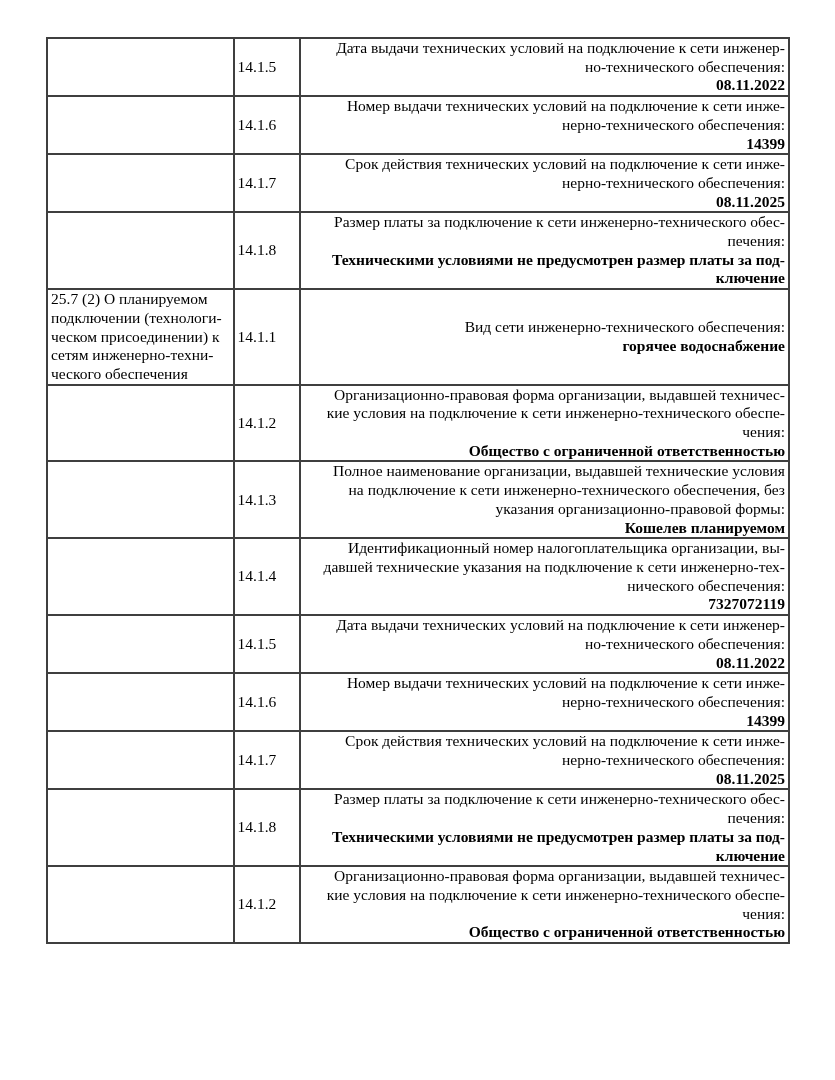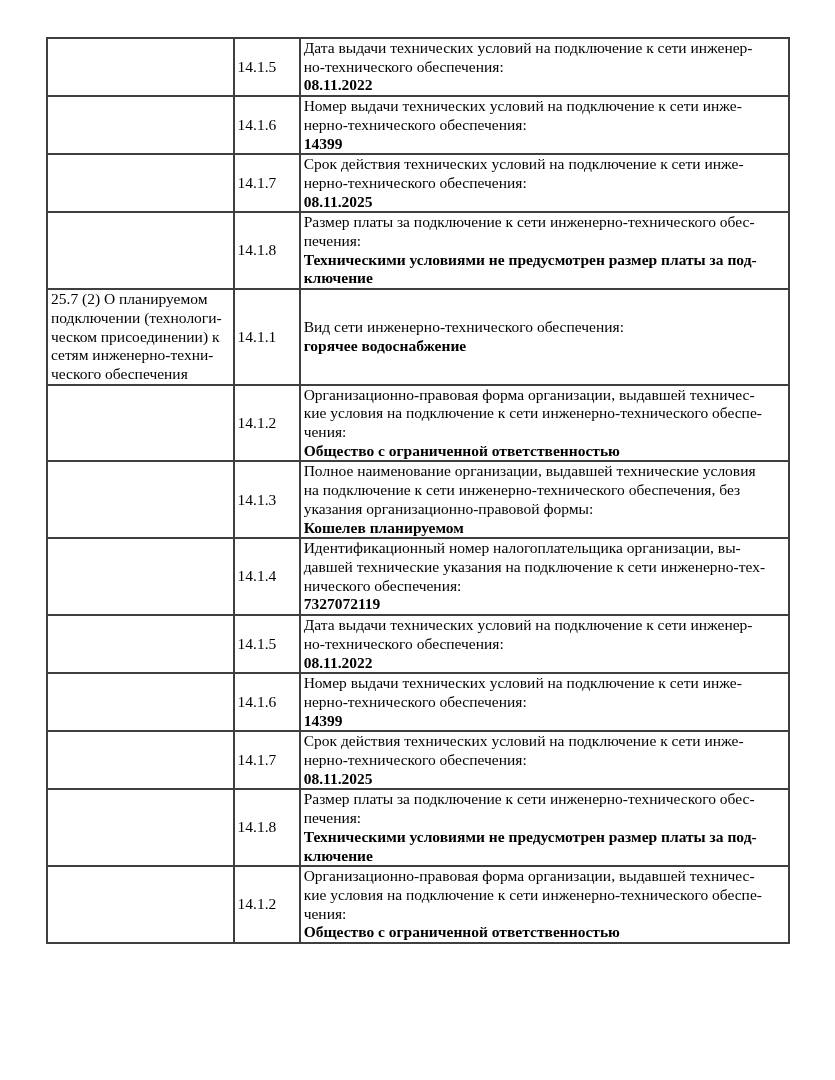--- a/index.html
+++ b/index.html
@@ -35,20 +35,21 @@
   }
   td.section-cell {
     white-space: pre-line;
     padding: 0 2px;
   }
   td.code-cell {
     padding: 0 3px;
   }
   td.content-cell {
     padding: 0 4px;
+    text-align: right;
   }
   .field-label {
     display: block;
     white-space: pre-line;
   }
   .field-value {
     display: block;
     white-space: pre-line;
     font-weight: bold;
     font-family: Liberation Serif, serif;

